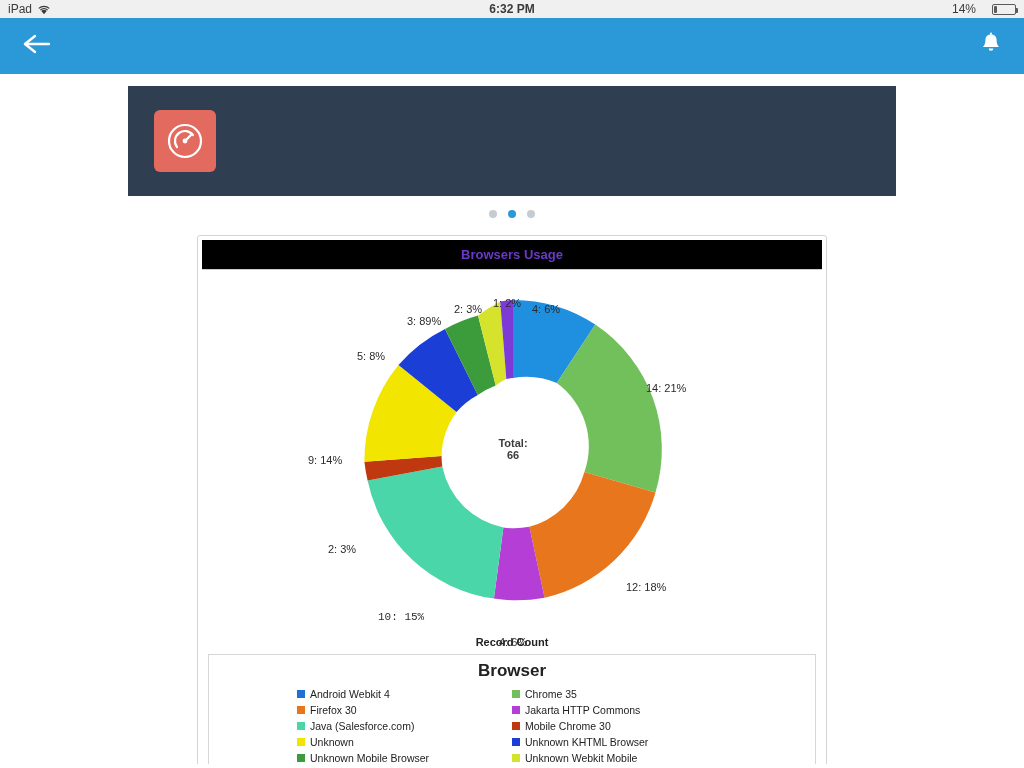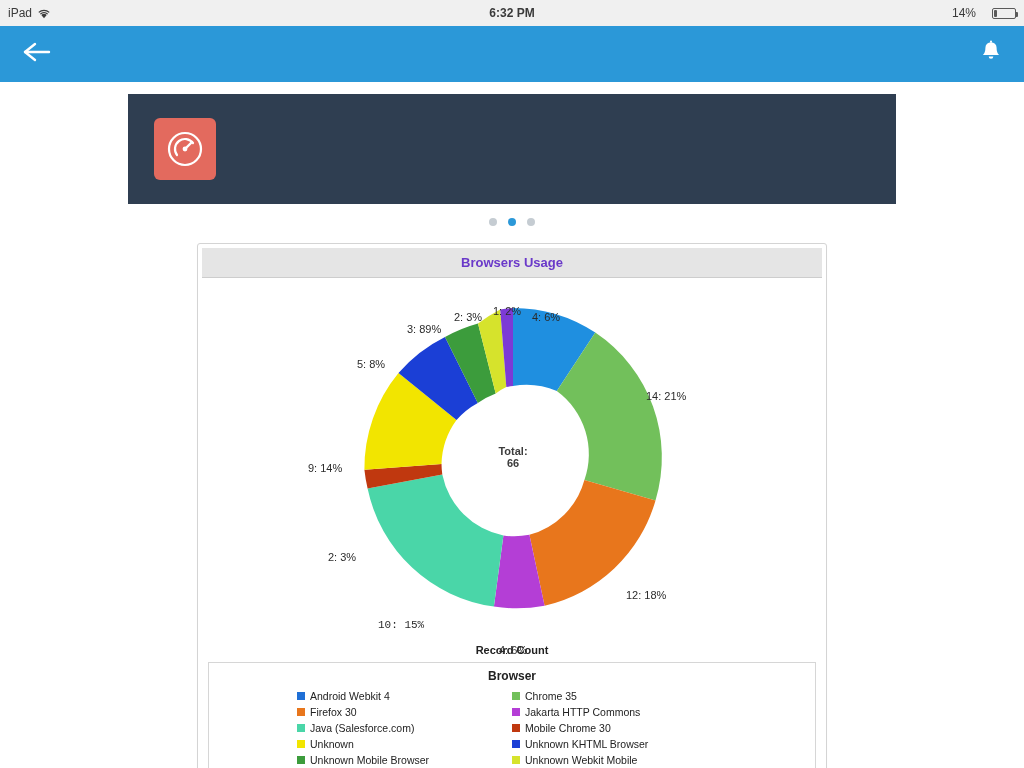--- a/index.html
+++ b/index.html
@@ -10,21 +10,21 @@
     width: 1024px;
     height: 768px;
     background: #ffffff;
     font-family: "Liberation Sans", sans-serif;
     overflow: hidden;
     position: relative;
   }
 
   
   .status-bar {
-    height: 26px;
+    height: 18px;
     background: #f0f0f0;
     display: flex;
     align-items: center;
     font-size: 12px;
     color: #3a3a3a;
     padding: 0 8px;
     box-sizing: border-box;
     position: relative;
   }
   .status-left {
@@ -147,21 +147,21 @@
   .panel {
     margin: 17px auto 0 auto;
     width: 630px;
     border: 1px solid #d4d4d4;
     border-radius: 3px;
     background: #fff;
     box-sizing: border-box;
     box-shadow: 0 1px 1px rgba(0,0,0,0.07);
   }
   .panel-head {
-    background: #e5e5e5;
+    background: #000000;
     border-bottom: 1px solid #cdcdcd;
     text-align: center;
     padding: 7px 0;
     font-size: 13px;
     font-weight: bold;
     color: #6a39c9;
     margin: 4px 4px 0 4px;
   }
   .panel-body {
     padding: 0;
@@ -189,21 +189,21 @@
   }
 
   
   .legend-box {
     border: 1px solid #d6d6d6;
     margin: 6px 10px 10px 10px;
     padding: 6px 0 8px 0;
   }
   .legend-title {
     text-align: center;
-    font-size: 12px;
+    font-size: 17px;
     font-weight: bold;
     color: #222;
     margin-bottom: 7px;
   }
   .legend-grid {
     display: grid;
     grid-template-columns: 1fr 1fr;
     column-gap: 0px;
     row-gap: 4px;
     width: 430px;

